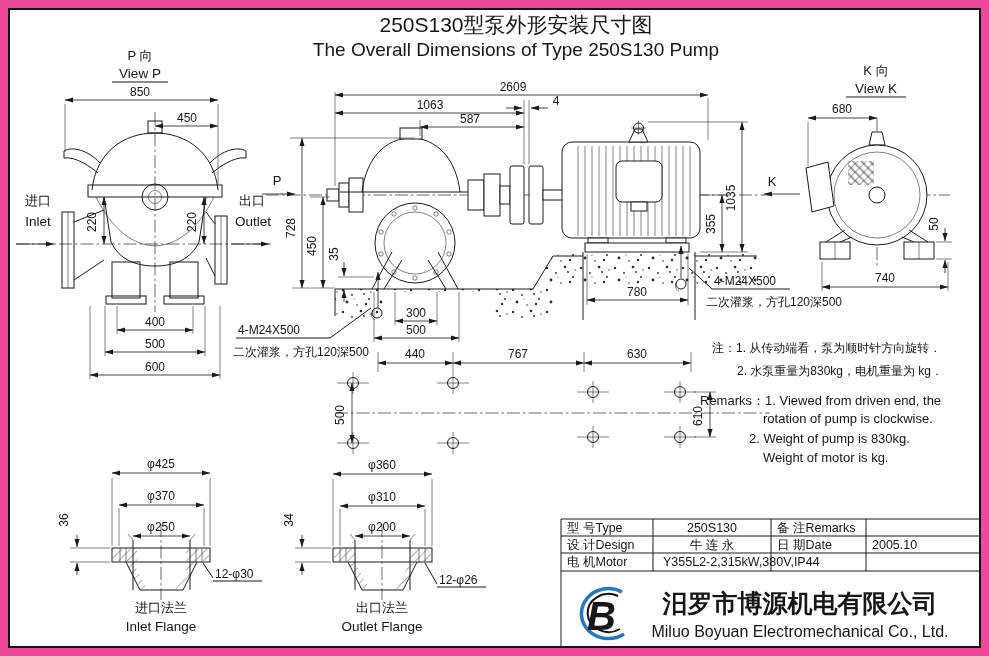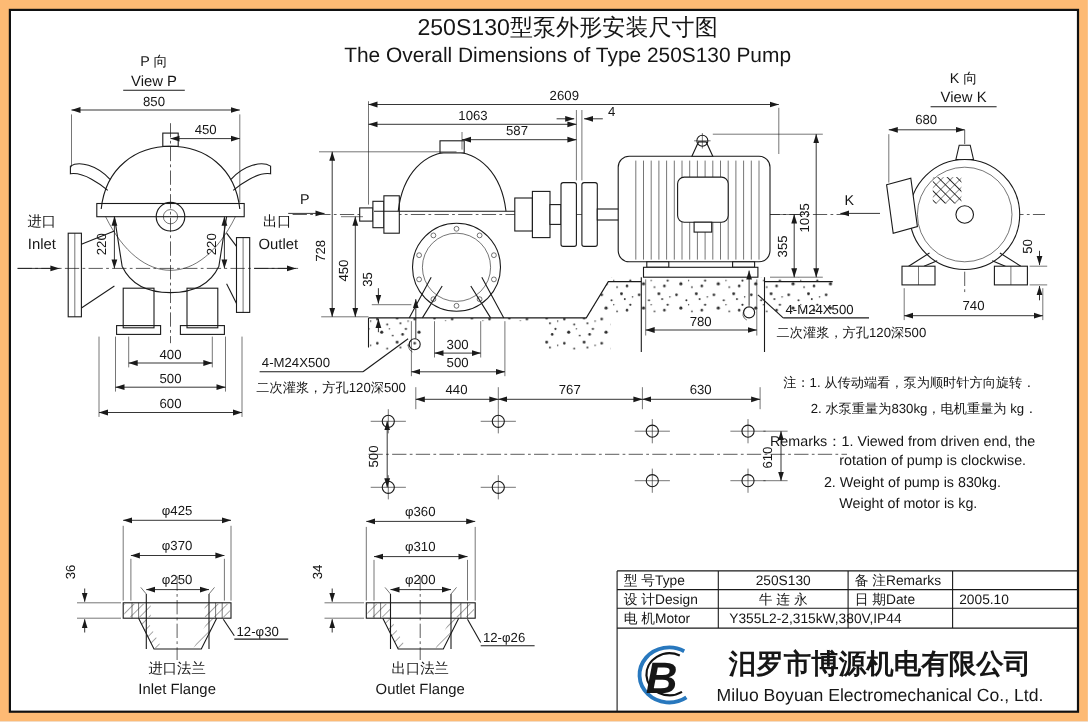--- a/index.html
+++ b/index.html
@@ -1,16 +1,16 @@
 <!DOCTYPE html>
 <html><head>
 <meta charset="utf-8">
 <style>
   html,body{margin:0;padding:0;background:#e8e8e8;}
-  #sheet{width:989px;height:656px;background:#fdba74;position:relative;margin:0 auto;}
+  #sheet{width:989px;height:656px;background:#ec4899;position:relative;margin:0 auto;}
   svg{display:block;}
   text{font-family:"Liberation Sans","DejaVu Sans",sans-serif;fill:#161616;}
   .d  {font-size:12px;text-anchor:middle;}
   .lb {font-size:13px;text-anchor:middle;}
   .lbe{font-size:13.5px;text-anchor:middle;}
   .ttl{font-size:21px;text-anchor:middle;}
   .tte{font-size:19px;text-anchor:middle;}
   .ann{font-size:12px;}
   .zh {font-size:12px;}
   .en {font-size:13px;}

